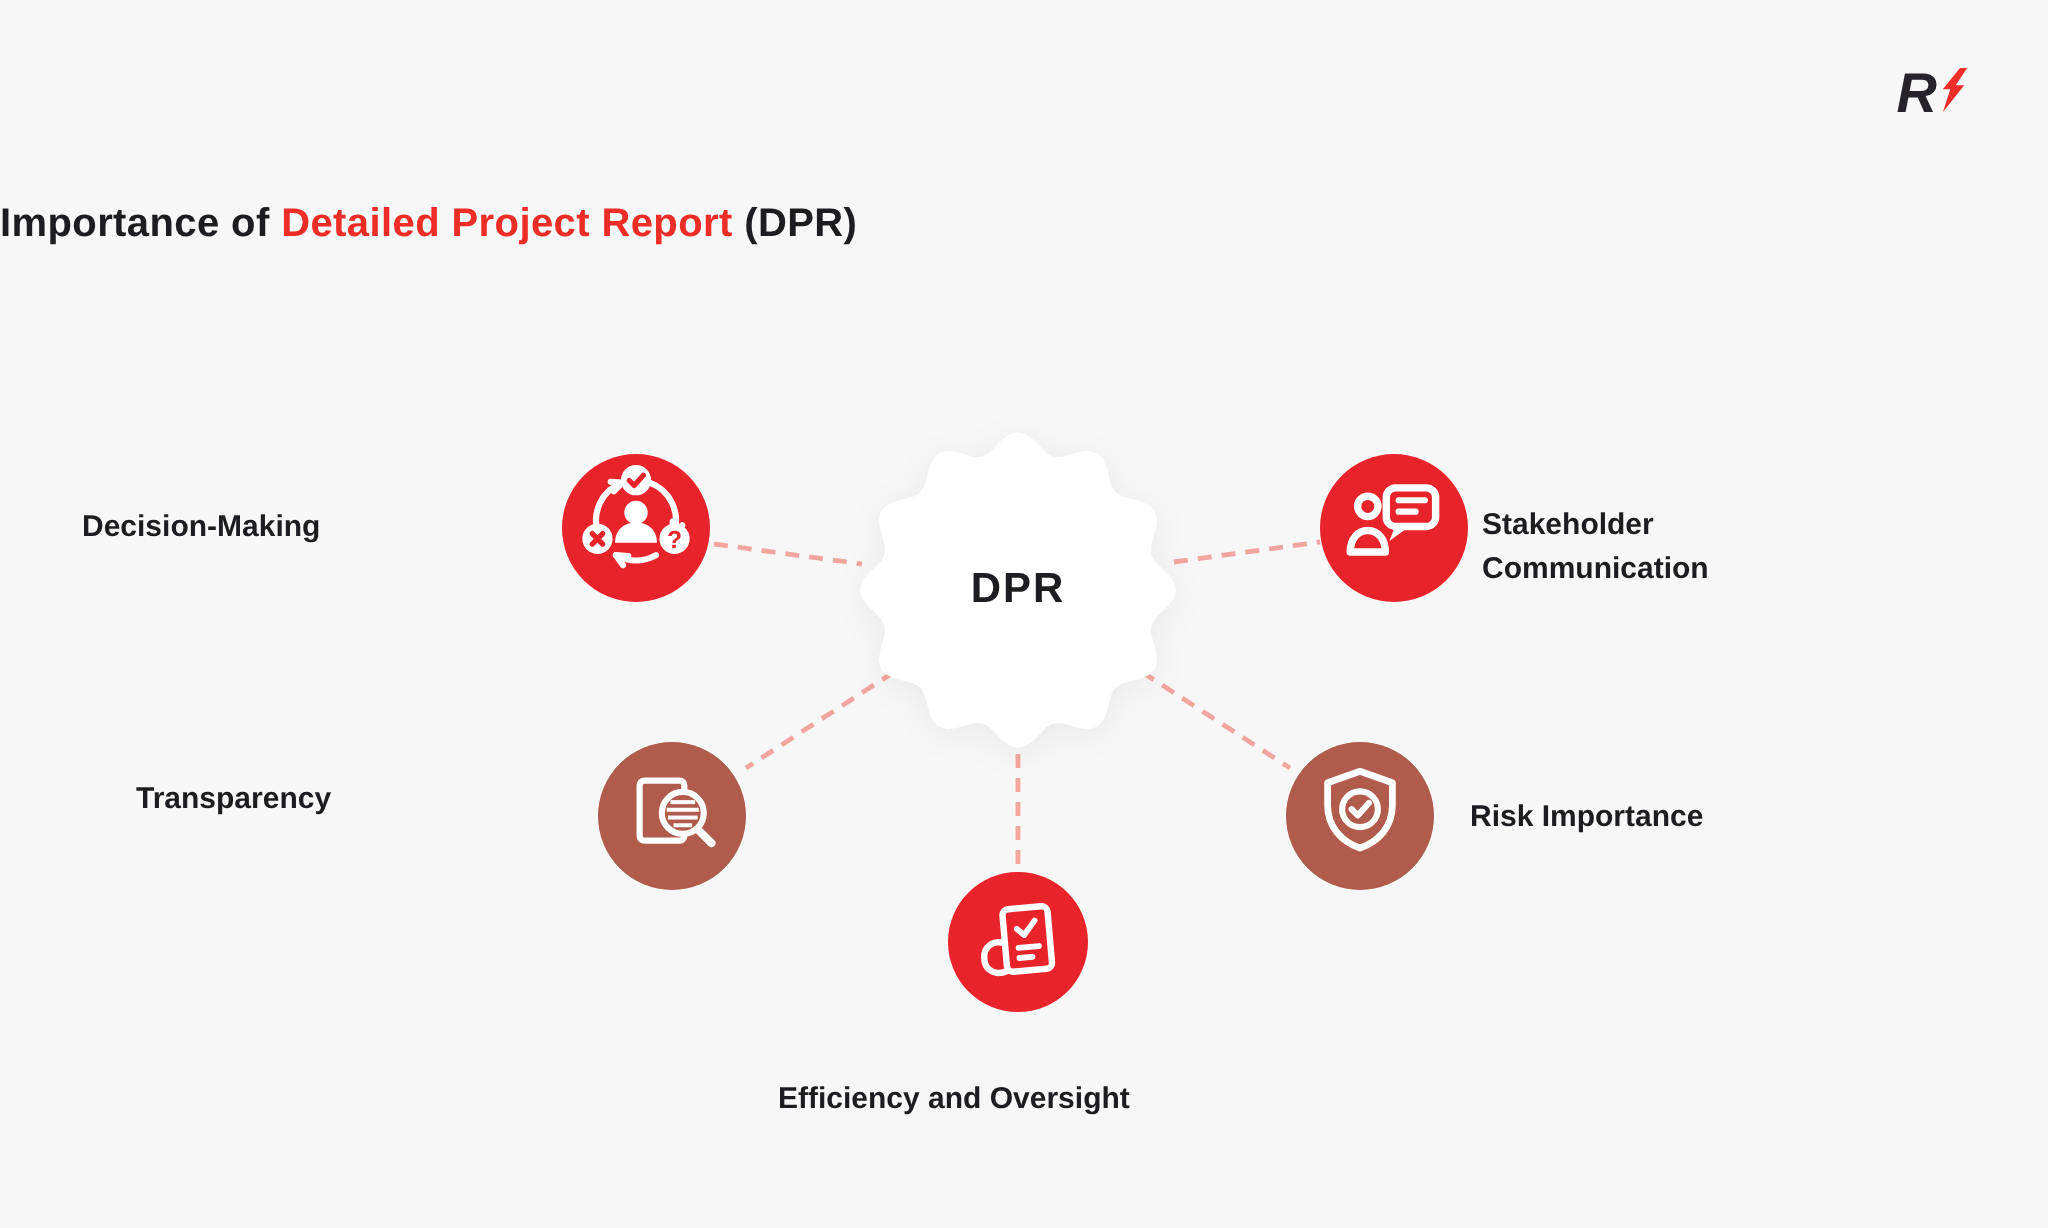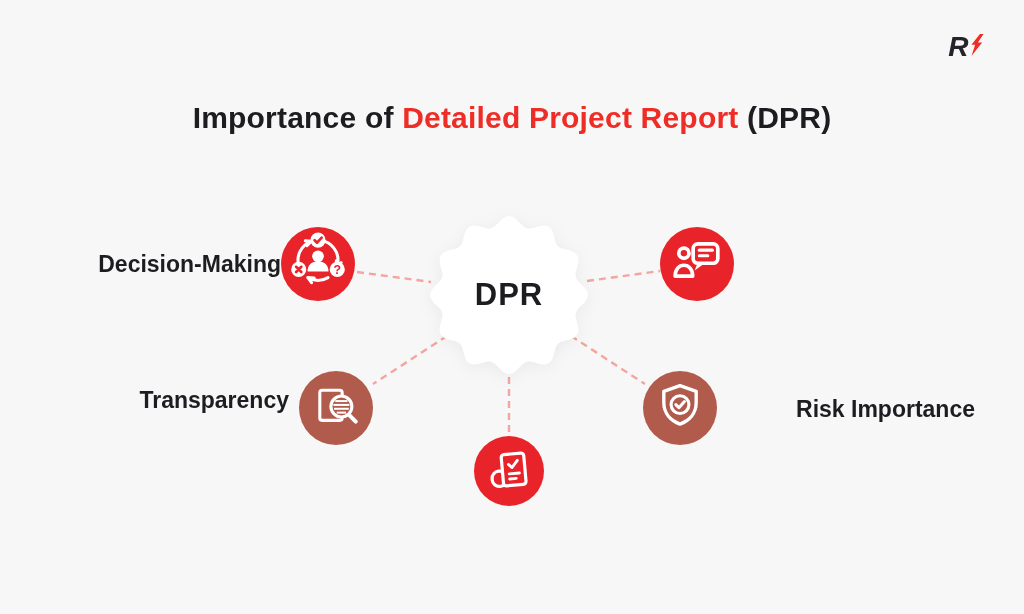--- a/index.html
+++ b/index.html
@@ -6,37 +6,37 @@
     --bg:#f8f7f7; --red:#e82329; --titlered:#ee2d26; --brown:#b05b4b;
     --dash:#f2a69f; --text:#1d1d21; --logo:#26242a;
   }
   html,body{margin:0;padding:0;background:var(--bg);}
   .canvas{position:relative;width:1024px;height:614px;background:var(--bg);
     font-family:"Liberation Sans",sans-serif;overflow:hidden;}
   .logo{position:absolute;top:31px;right:40px;display:flex;align-items:center;
     font-style:italic;font-weight:800;font-size:28px;letter-spacing:.5px;color:var(--logo);}
   .logo svg{margin:0 1px 3px 1px;transform:skewX(-8deg);}
   .f-bolt{fill:var(--titlered);}
-  .title{position:absolute;top:101px;left:0;width:100%;text-align:center;margin:0;
-    font-size:30px;font-weight:bold;color:var(--text);letter-spacing:.2px;}
+  .title{position:absolute;top:101px;left:0;width:100%;text-align:left;margin:0;
+    font-size:20px;font-weight:bold;color:var(--text);letter-spacing:.2px;}
   .title .hl{color:var(--titlered);}
   .connectors{position:absolute;left:0;top:0;width:1024px;height:614px;pointer-events:none;}
   .connectors line{stroke:var(--dash);stroke-width:2.4;stroke-dasharray:7 5;}
   .blob{position:absolute;left:429px;top:215px;width:160px;height:160px;}
   .blob svg{position:absolute;left:0;top:0;width:160px;height:160px;
     filter:drop-shadow(0 3px 8px rgba(0,0,0,.05));}
   .blob .dpr{position:absolute;left:0;top:0;width:100%;height:100%;display:flex;
-    align-items:center;justify-content:center;font-size:31px;font-weight:bold;
+    align-items:center;justify-content:center;font-size:21px;font-weight:bold;
     letter-spacing:1px;color:var(--text);}
   .node{position:absolute;width:74px;height:74px;border-radius:50%;
     display:flex;align-items:center;justify-content:center;}
   .node.red{background:var(--red);}
   .node.brown{background:var(--brown);}
   .node svg{width:100%;height:100%;}
-  .label{position:absolute;width:240px;text-align:right;font-size:23px;
+  .label{position:absolute;width:240px;text-align:left;font-size:15px;
     font-weight:bold;color:var(--text);line-height:22px;}
   .label span{display:block;}
   .g-red{stroke:var(--red);}
   .t-red{fill:var(--red);font-weight:bold;font-family:"Liberation Sans",sans-serif;}
   .f-red{fill:var(--red);}
   .f-brown{fill:var(--brown);}
 </style>
 </head>
 <body>
 
@@ -98,35 +98,39 @@
         <path d="M9.8 31.8 C9.8 27.4 12.4 24.8 15.5 24.8 C18.6 24.8 21.2 27.4 21.2 31.8 Z"></path>
         <rect x="21.5" y="11" width="16" height="12.5" rx="3"></rect>
       </g>
       <path d="M24.5 23 L22.5 28.2 L29 23.5 Z" fill="#fff"></path>
       <g stroke="#fff" stroke-width="2" stroke-linecap="round">
         <line x1="25.5" y1="15" x2="34" y2="15"></line>
         <line x1="25.5" y1="18.7" x2="31" y2="18.7"></line>
       </g>
     </svg>
   </div>
+  <div class="label" style="left:741px;top:252px;">
+    <span>Stakeholder</span>
+      <span>Communication</span>
+  </div>
 
   <div class="node brown" style="left:299px;top:371px;">
     <svg viewBox="0 0 48 48">
       <rect x="13.5" y="12.5" width="14.5" height="19.5" rx="1.5" stroke="#fff" stroke-width="2" fill="none"></rect>
       <circle class="f-brown" cx="27.5" cy="23" r="6.8" stroke="#fff" stroke-width="2"></circle>
       <g stroke="#fff" stroke-width="1.3">
         <line x1="23.5" y1="19.5" x2="31.5" y2="19.5"></line>
         <line x1="22.3" y1="22" x2="32.7" y2="22"></line>
         <line x1="22.7" y1="24.5" x2="32.3" y2="24.5"></line>
         <line x1="24.5" y1="27" x2="30.5" y2="27"></line>
       </g>
       <line x1="32.3" y1="28.3" x2="36.8" y2="32.8" stroke="#fff" stroke-width="2.6" stroke-linecap="round"></line>
     </svg>
   </div>
-  <div class="label" style="left:49px;top:389px;">
+  <div class="label" style="left:68px;top:389px;">
     <span>Transparency</span>
   </div>
 
   <div class="node brown" style="left:643px;top:371px;">
     <svg viewBox="0 0 48 48">
       <g stroke="#fff" fill="none" stroke-linejoin="round" stroke-linecap="round">
         <path d="M24 9.5 L34.5 13.2 V20.5 C34.5 27.5 30 32.3 24 34.4 C18 32.3 13.5 27.5 13.5 20.5 V13.2 Z" stroke-width="2.2"></path>
         <circle cx="24" cy="21.8" r="5.8" stroke-width="2"></circle>
         <path d="M21.3 21.8 l2 2 3.6-4" stroke-width="2"></path>
       </g>
@@ -143,14 +147,18 @@
         <rect x="12" y="23.5" width="10" height="10.5" rx="4.8" stroke="#fff" stroke-width="2.2" fill="none"></rect>
         <rect class="f-red" x="19.5" y="12.5" width="15.5" height="21.5" rx="2" stroke="#fff" stroke-width="2.2"></rect>
         <g stroke="#fff" fill="none" stroke-linecap="round" stroke-linejoin="round" stroke-width="2">
           <path d="M24 19.5 l2.3 2.3 4-4.6"></path>
           <line x1="24" y1="26" x2="31" y2="26"></line>
           <line x1="24" y1="29.5" x2="28.5" y2="29.5"></line>
         </g>
       </g>
     </svg>
   </div>
+  <div class="label" style="left:389px;top:539px;">
+    <span>Efficiency and Oversight</span>
+      <span></span>
+  </div>
 
 </div>
 
 </body></html>

